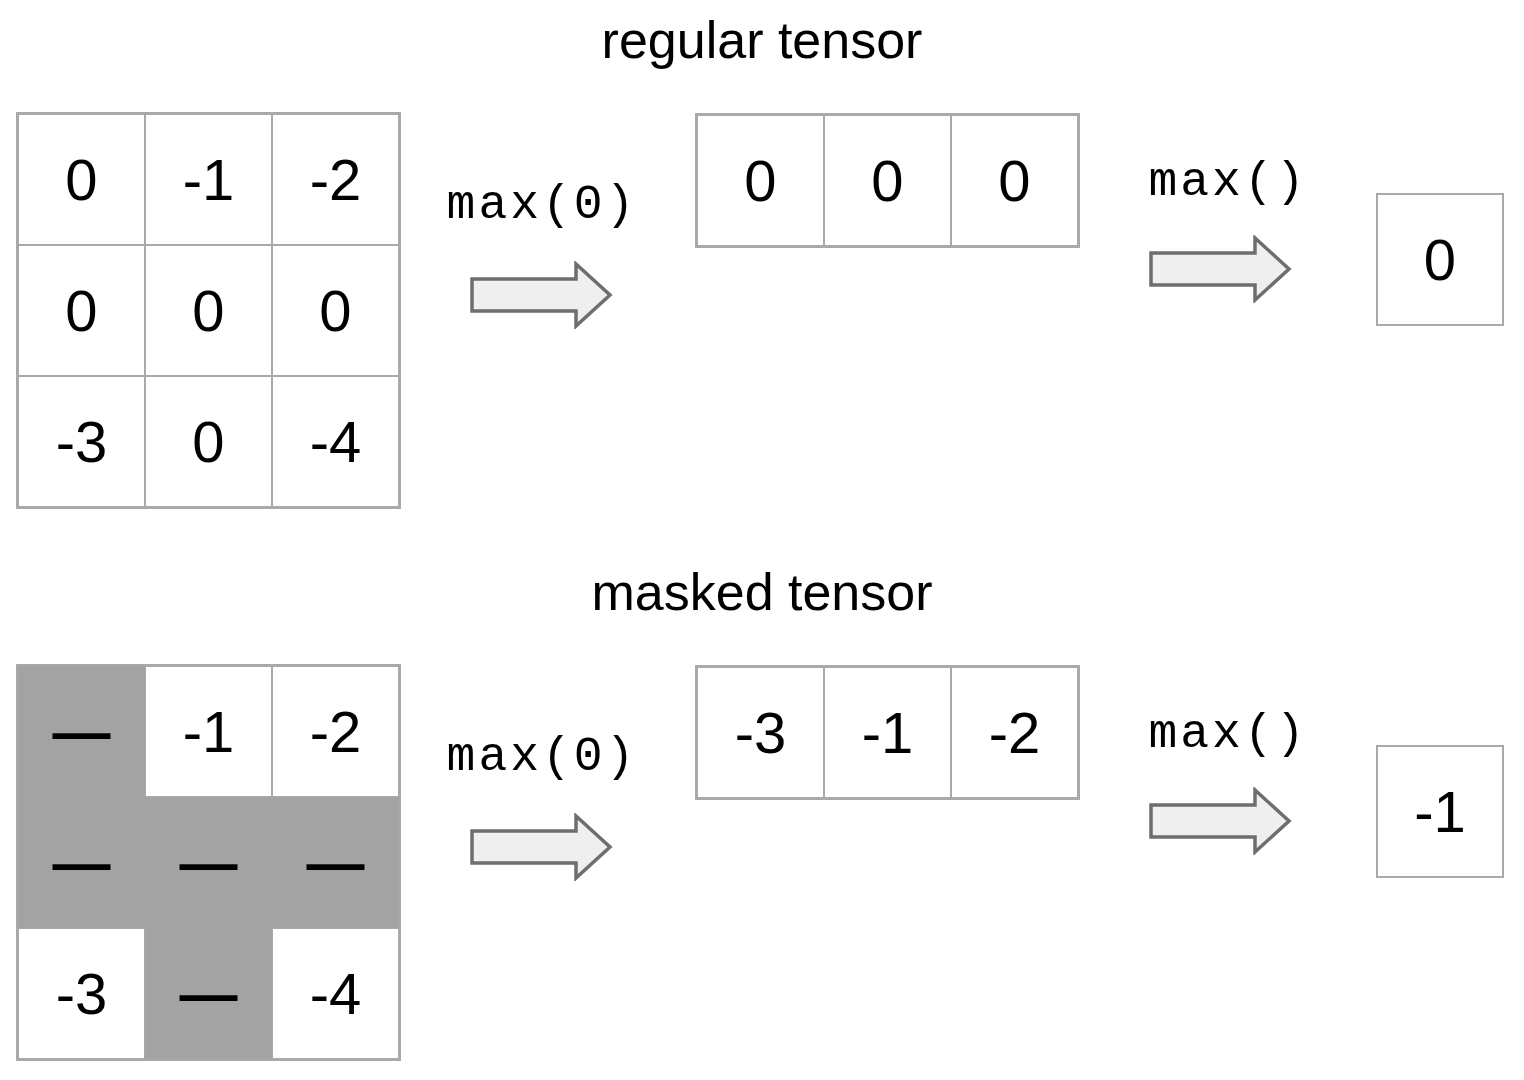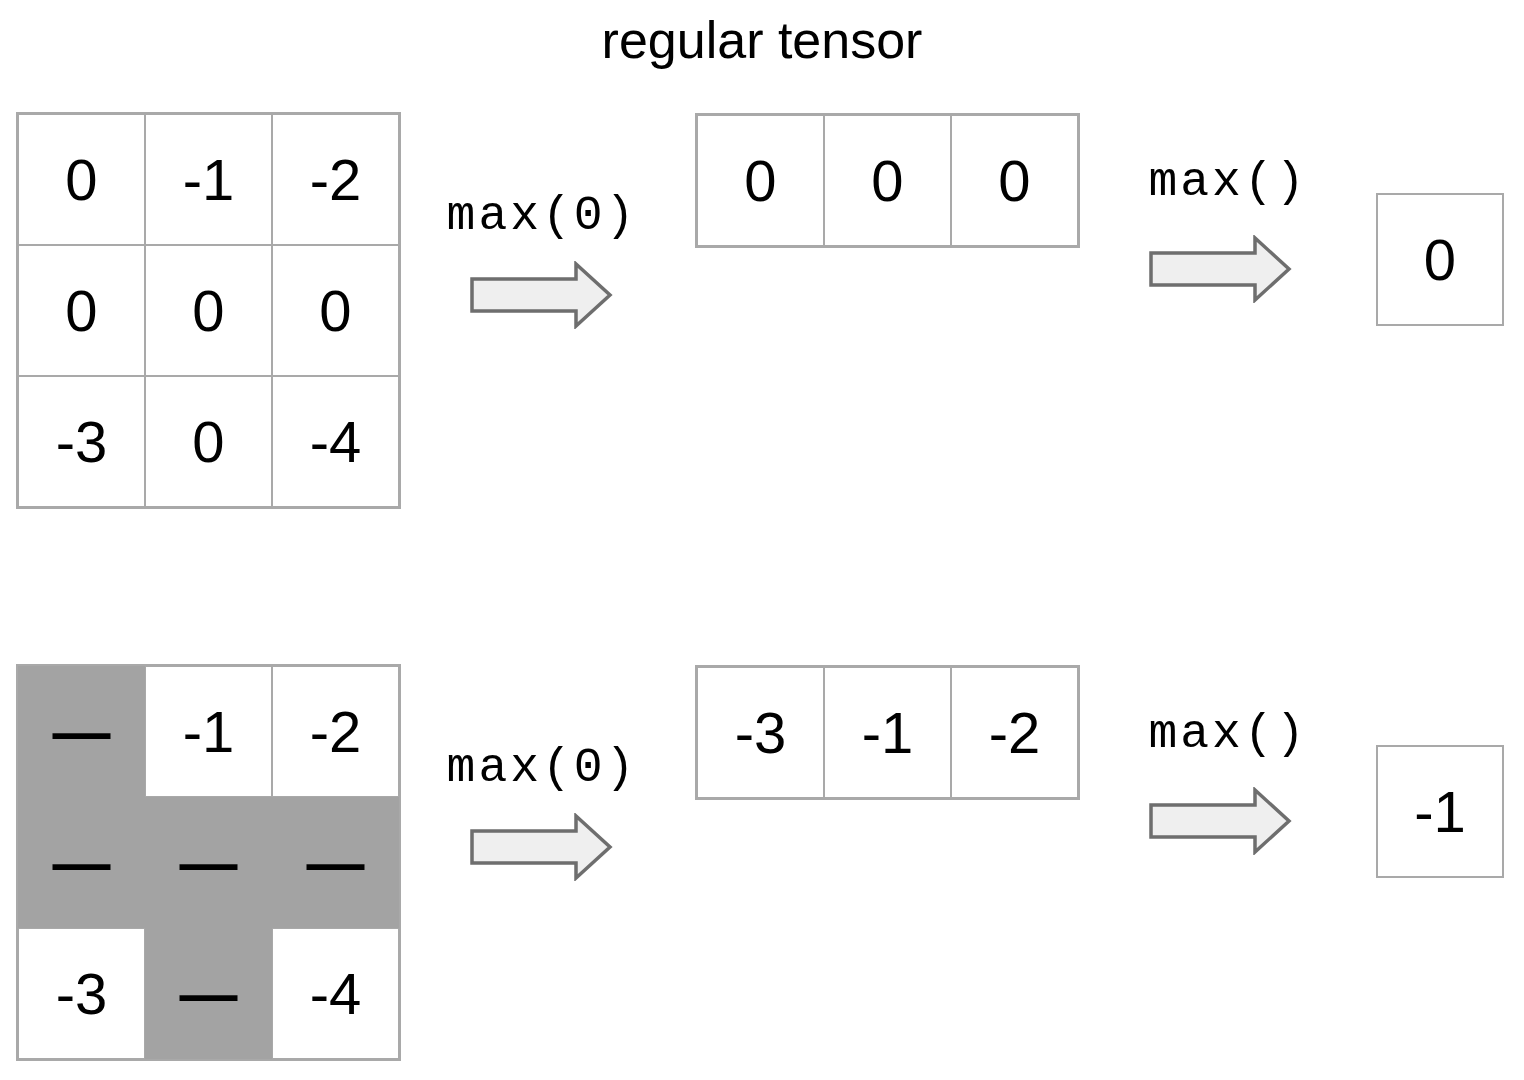--- a/index.html
+++ b/index.html
@@ -55,21 +55,21 @@
     border-color:var(--mask);
     font-weight:700;
   }
   .mono-label{
     position:absolute;
     font-family:"Liberation Mono", monospace;
     font-size:48px;line-height:1;letter-spacing:3px;
     text-align:center;width:220px;
     color:var(--text);
   }
-  .mono-label.step1{left:432px;top:192px;}
+  .mono-label.step1{left:432px;top:181px;}
   .mono-label.step2{left:1118px;top:158px;}
   .arrow{position:absolute;width:144px;height:68px;}
   .arrow.step1{left:470px;top:261px;}
   .arrow.step2{left:1149px;top:235px;}
   .scalar{
     position:absolute;left:1376px;top:193px;
     width:128px;height:133px;
     border:2px solid var(--border);
     display:flex;align-items:center;justify-content:center;
     font-size:58px;line-height:1;background:#fff;color:var(--text);
@@ -108,20 +108,21 @@
 
     <div class="mono-label step2">max()</div>
     <svg class="arrow step2" viewBox="0 0 144 68">
       <polygon points="2,18 106,18 106,3 140,34 106,65 106,50 2,50" style="fill:var(--arrow_fill);stroke:var(--arrow_stroke);stroke-width:3.5;stroke-linejoin:miter"></polygon>
     </svg>
 
     <div class="scalar">0</div>
   </div>
 
   <div class="section bottom">
+    <div class="title">masked tensor</div>
 
     <div class="grid3">
       <div class="cell" data-masked="true">—</div>
       <div class="cell" data-masked="false">-1</div>
       <div class="cell" data-masked="false">-2</div>
       <div class="cell" data-masked="true">—</div>
       <div class="cell" data-masked="true">—</div>
       <div class="cell" data-masked="true">—</div>
       <div class="cell" data-masked="false">-3</div>
       <div class="cell" data-masked="true">—</div>

